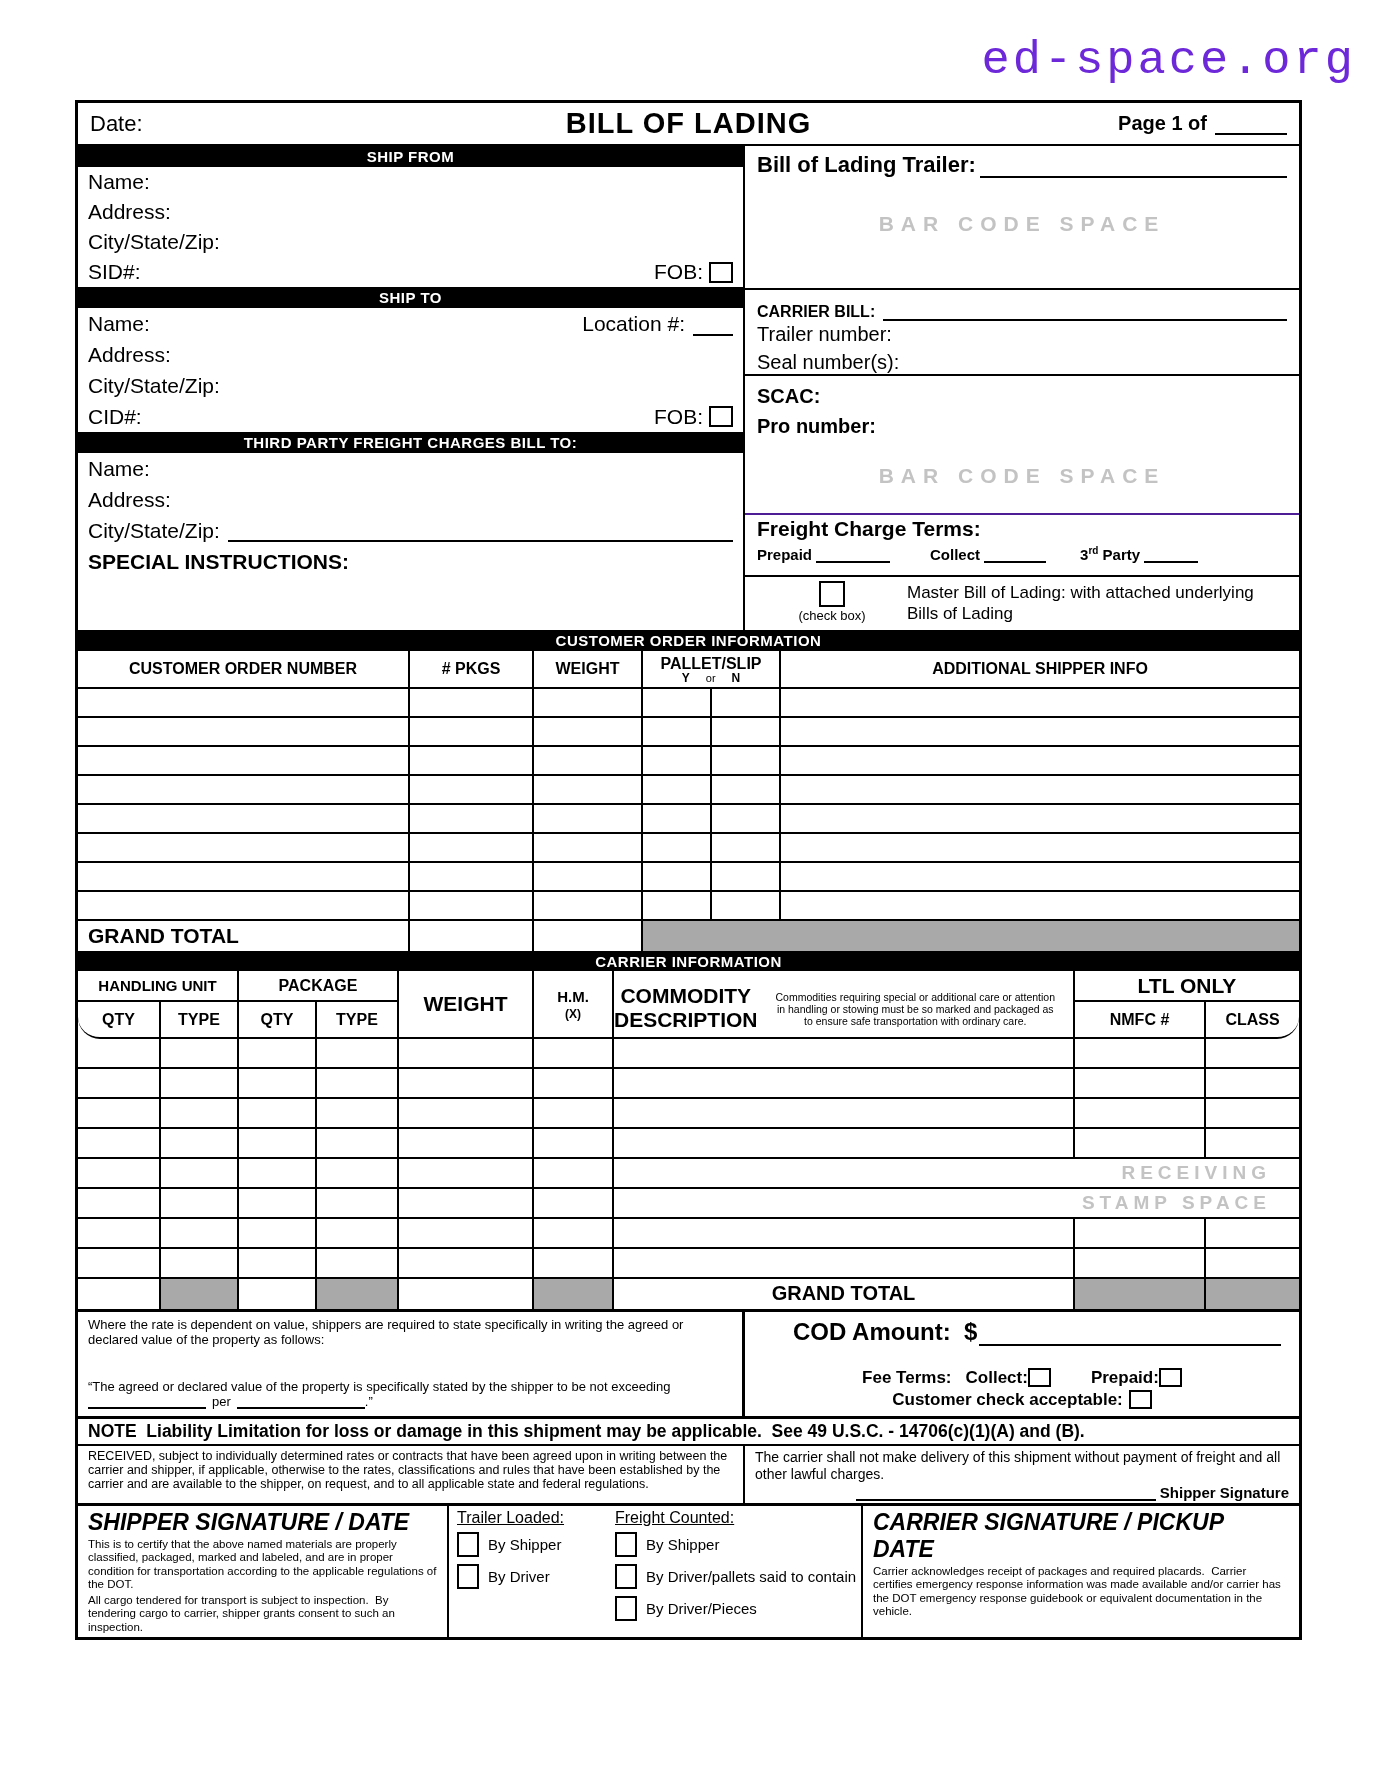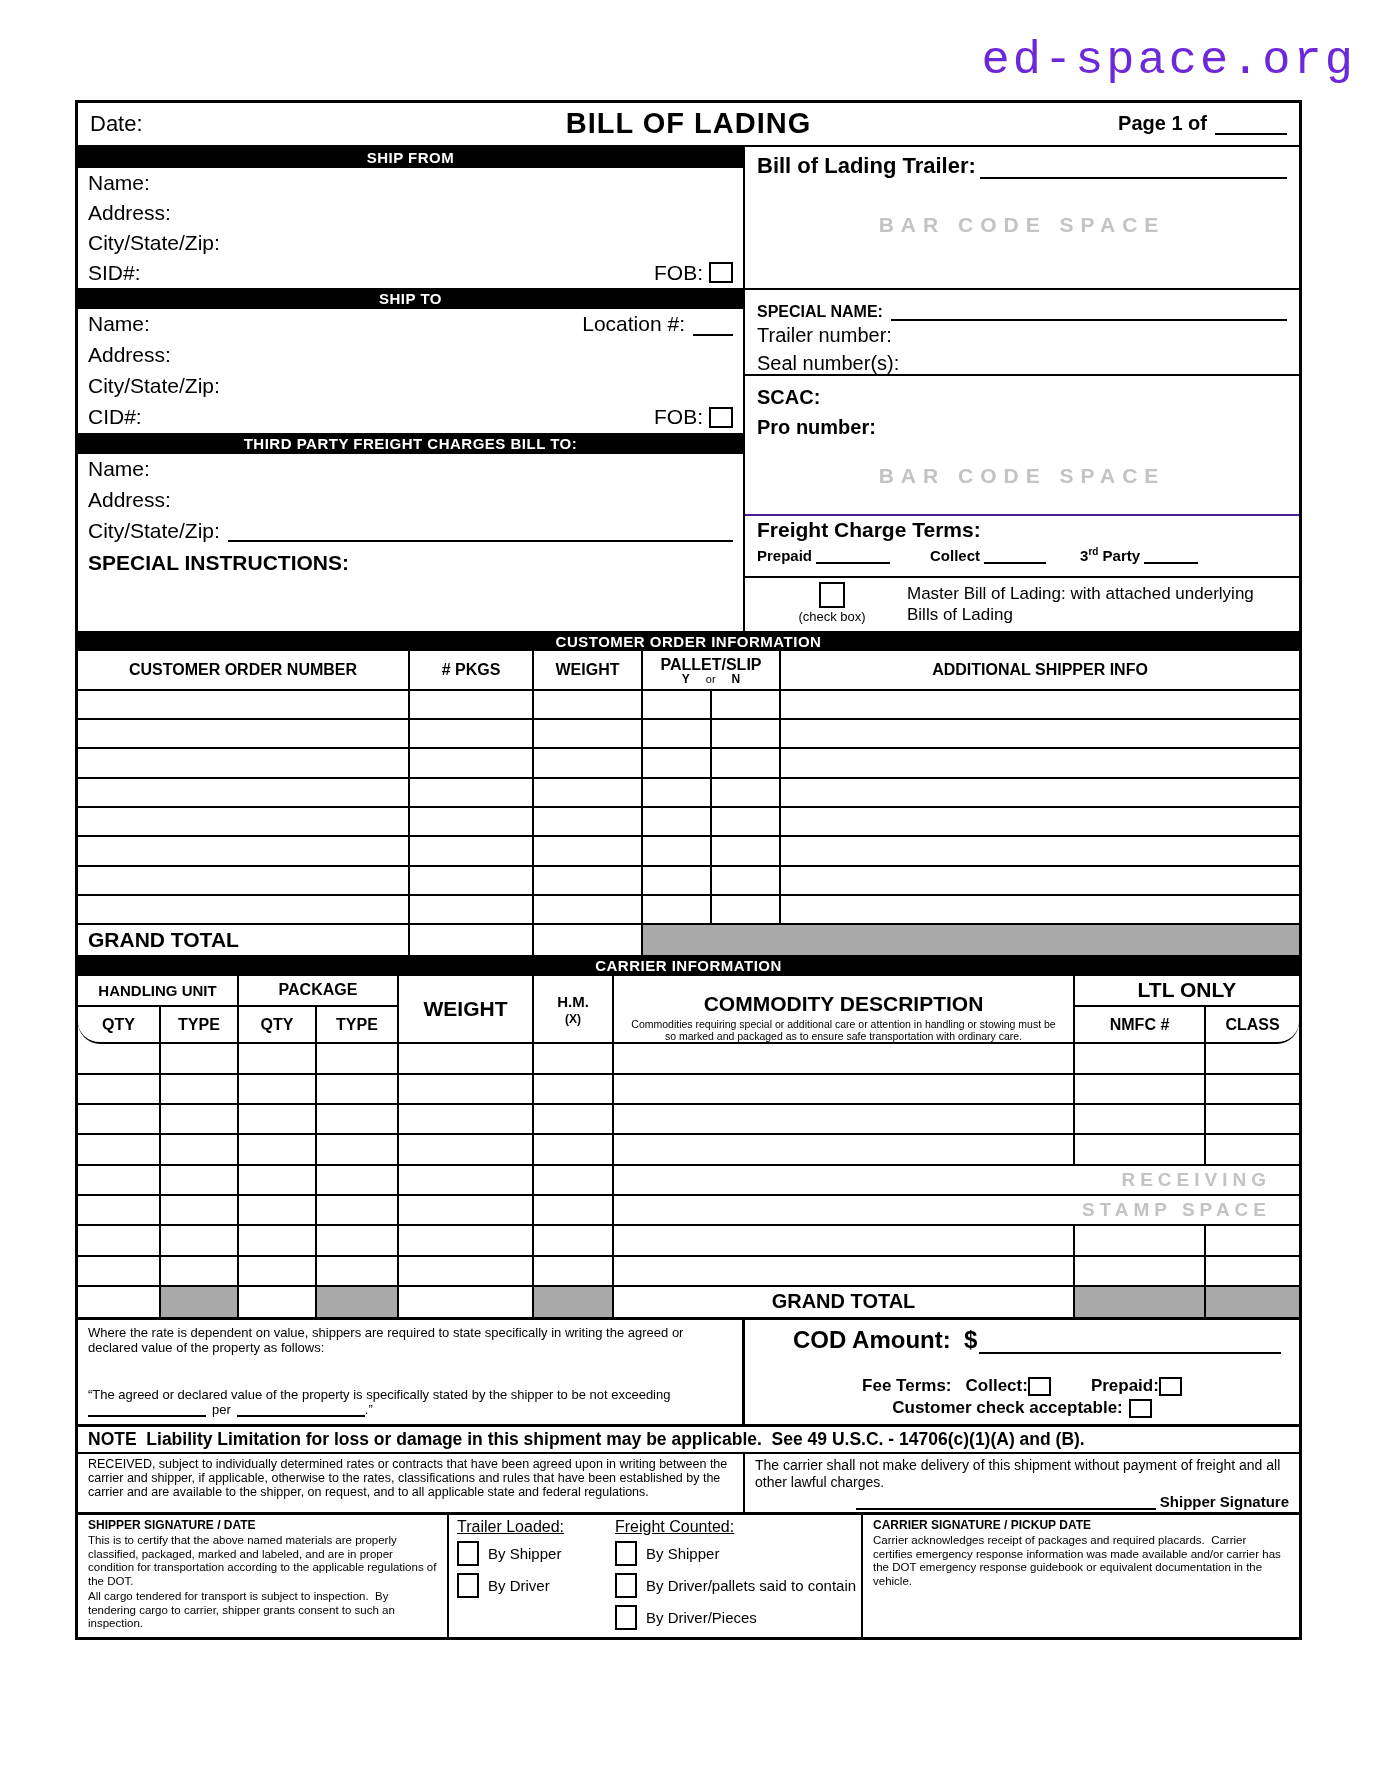--- a/index.html
+++ b/index.html
@@ -96,21 +96,21 @@
   .ci-header{height:70px;border-bottom:2px solid #000;display:grid;
     grid-template-columns:83px 78px 78px 82px 135px 80px 1fr 131px 93px;
     grid-template-rows:31px 1fr;border-radius:22px;}
   .ci-header .hc{display:flex;align-items:center;justify-content:center;
     font-weight:bold;border-right:2px solid #000;text-align:center;}
   .hc.hu{grid-column:1/3;grid-row:1;font-size:15px;border-bottom:2px solid #000;}
   .hc.pk{grid-column:3/5;grid-row:1;font-size:16px;border-bottom:2px solid #000;}
   .hc.wt{grid-column:5;grid-row:1/3;font-size:21px;}
   .hc.hm{grid-column:6;grid-row:1/3;flex-direction:column;font-size:15px;}
   .hc.hm .sub{font-size:12px;margin-top:2px;}
-  .hc.cd{grid-column:7;grid-row:1/3;flex-direction:column;justify-content:flex-start;padding-top:16px;}
+  .hc.cd{grid-column:7;grid-row:1/3;flex-direction:row;justify-content:flex-start;padding-top:8px;}
   .cd-title{font-size:21px;font-weight:bold;}
   .cd-note{font-size:10.5px;font-weight:normal;line-height:12px;padding:2px 14px 0 14px;}
   .hc.ltl{grid-column:8/10;grid-row:1;font-size:21px;border-bottom:2px solid #000;border-right:none;}
   .hc.sub2{grid-row:2;font-size:16px;}
   .hc.q1{grid-column:1;} .hc.t1{grid-column:2;} .hc.q2{grid-column:3;} .hc.t2{grid-column:4;}
   .hc.nm{grid-column:8;} .hc.cl{grid-column:9;border-right:none;}
   .ci-row{height:31px;border-bottom:2px solid #000;}
   .ci-row .cell{border-right:2px solid #000;}
   .ci-row .cell.last{border-right:none;}
   .ci-row .cell.merged{grid-column:7/10;border-right:none;display:flex;align-items:center;justify-content:flex-end;padding-right:28px;}
@@ -144,21 +144,21 @@
   .sig-line-row{margin-top:auto;display:flex;align-items:flex-end;justify-content:flex-end;}
   .sig-line-row .uline{width:300px;height:14px;}
   .sig-line-row .lbl{font-size:15px;font-weight:bold;margin-left:4px;}
 
   
   .sig-row{flex:1;display:flex;}
   .sig-box{padding:3px 10px;}
   .sig-shipper{width:371px;border-right:2px solid #000;}
   .sig-middle{width:414px;border-right:2px solid #000;display:flex;padding:3px 0 0 8px;}
   .sig-carrier{flex:1;}
-  .sig-title{font-size:12px;font-weight:bold;}
+  .sig-title{font-size:23px;font-weight:bold;font-style:italic;}
   .sig-small{font-size:11.5px;line-height:13.5px;margin-top:2px;}
   .cbcol{flex:1;padding-right:4px;}
   .cbcol-title{font-size:16px;text-decoration:underline;margin-bottom:5px;}
   .cb-opt{display:flex;align-items:center;gap:9px;font-size:15px;margin-bottom:7px;}
   .cb-opt .cb{width:22px;height:25px;flex:0 0 auto;}
 </style>
 </head>
 <body>
 
 <div class="page">
@@ -240,21 +240,21 @@
         <div class="rbox rbox1">
           <div class="bol-line">
             <span>Bill of Lading Trailer:</span>
             <span class="uline"></span>
           </div>
           <div class="barcode-text">BAR CODE SPACE</div>
         </div>
 
         <div class="rbox rbox2">
           <div class="carrier-name-line">
-            <span>SPECIAL NAME:</span>
+            <span>CARRIER BILL:</span>
             <span class="uline"></span>
           </div>
           <div class="plain-line">
               <span>Trailer number:</span>
             </div>
           <div class="plain-line">
               <span>Seal number(s):</span>
             </div>
         </div>
 

